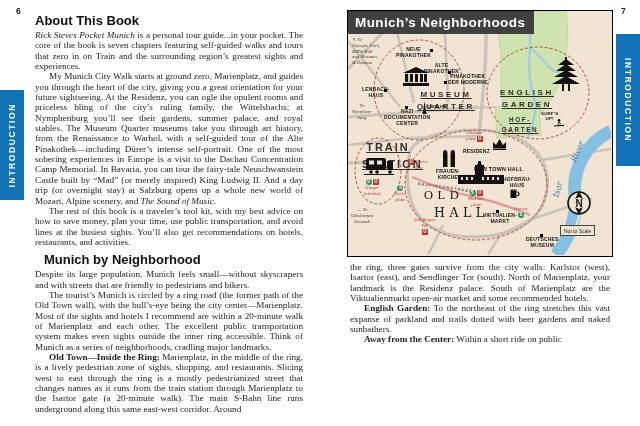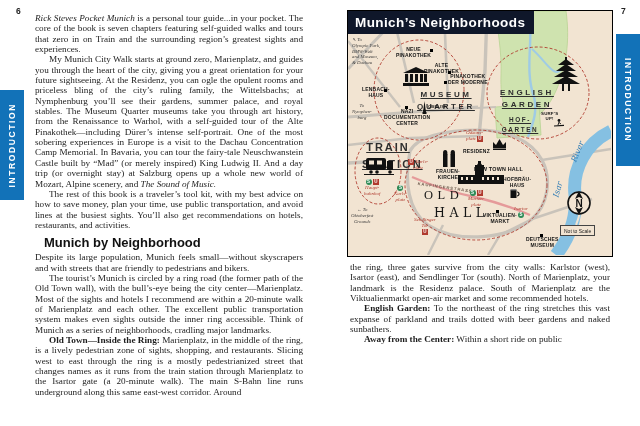--- a/index.html
+++ b/index.html
@@ -14,21 +14,21 @@
   .col p{margin:0;}
   .indent{text-indent:14px;}
   .h1{font:bold 13px "Liberation Sans",sans-serif;color:#111;margin:0 0 2px 0;text-align:left;}
   .h2{font:bold 13px "Liberation Sans",sans-serif;color:#111;margin:5px 0 2px 0;text-align:left;padding-left:9px;}
   .it{font-style:italic;}
   .bd{font-weight:bold;}
   
   .map{position:absolute;left:347px;top:10px;width:266px;height:247px;background:#f2e4d2;
        border:1.8px solid #000;box-sizing:border-box;}
   .map svg.base{position:absolute;left:0;top:0;}
-  .map-title{position:absolute;left:0;top:0;width:186px;height:23px;background:#0f172a;color:#fff;
+  .map-title{position:absolute;left:0;top:0;width:186px;height:23px;background:#404040;color:#fff;
        font:bold 13.5px "Liberation Sans",sans-serif;line-height:23px;padding-left:7px;
        box-sizing:border-box;letter-spacing:.4px;z-index:6;}
   .ml{position:absolute;font:bold 5px "Liberation Sans",sans-serif;color:#151515;line-height:1.18;
       white-space:pre-line;text-align:center;letter-spacing:.2px;z-index:5;}
   .mbig{position:absolute;font:600 8px "Liberation Sans",sans-serif;color:#2e2e2e;letter-spacing:2.6px;
       line-height:1.5;white-space:pre-line;text-align:center;z-index:5;text-decoration:underline;}
   .oldtown{position:absolute;font:400 12.5px "DejaVu Serif",serif;color:#151515;letter-spacing:4.5px;z-index:5;}
   .stop{position:absolute;color:#b03a2e;font:italic 5px "Liberation Serif",serif;line-height:1.15;
       white-space:pre-line;text-align:center;z-index:5;}
   .note{position:absolute;color:#3a3a3a;font:italic 4.8px "Liberation Serif",serif;line-height:1.2;
@@ -48,20 +48,21 @@
 </head>
 <body>
 
 <div class="pagenum" style="left:16px;top:6px;">6</div>
 
 <div class="tab left" style="left:0;top:90px;width:24px;height:110px;">
   <span>INTRODUCTION</span>
 </div>
 
 <div class="col" style="left:35px;top:13px;width:268px;">
+  <div class="h1">About This Book</div>
   <p><span class="it">Rick Steves Pocket Munich</span><span> is a personal tour guide...in your pocket. The core of the book is seven chapters featuring self-guided walks and tours that zero in on Train and the surrounding region’s greatest sights and experiences.</span></p>
   <p class="indent"><span>My Munich City Walk starts at ground zero, Marienplatz, and guides you through the heart of the city, giving you a great orientation for your future sightseeing. At the Residenz, you can ogle the opulent rooms and priceless bling of the city’s ruling family, the Wittelsbachs; at Nymphenburg you’ll see their gardens, summer palace, and royal stables. The Museum Quarter museums take you through art history, from the Renaissance to Warhol, with a self-guided tour of the Alte Pinakothek—including Dürer’s intense self-portrait. One of the most sobering experiences in Europe is a visit to the Dachau Concentration Camp Memorial. In Bavaria, you can tour the fairy-tale Neuschwanstein Castle built by “Mad” (or merely inspired) King Ludwig II. And a day trip (or overnight stay) at Salzburg opens up a whole new world of Mozart, Alpine scenery, and </span><span class="it">The Sound of Music.</span></p>
   <p class="indent">The rest of this book is a traveler’s tool kit, with my best advice on how to save money, plan your time, use public transportation, and avoid lines at the busiest sights. You’ll also get recommendations on hotels, restaurants, and activities.</p>
   <div class="h2">Munich by Neighborhood</div>
   <p>Despite its large population, Munich feels small—without skyscrapers and with streets that are friendly to pedestrians and bikers.</p>
   <p class="indent">The tourist’s Munich is circled by a ring road (the former path of the Old Town wall), with the bull’s-eye being the city center—Marienplatz. Most of the sights and hotels I recommend are within a 20-minute walk of Marienplatz and each other. The excellent public transportation system makes even sights outside the inner ring accessible. Think of Munich as a series of neighborhoods, cradling major landmarks.</p>
   <p class="indent"><span class="bd">Old Town—Inside the Ring:</span><span> Marienplatz, in the middle of the ring, is a lively pedestrian zone of sights, shopping, and restaurants. Slicing west to east through the ring is a mostly pedestrianized street that changes names as it runs from the train station through Marienplatz to the Isartor gate (a 20-minute walk). The main S-Bahn line runs underground along this same east-west corridor. Around</span></p>
 </div>
 
 <div class="pagenum" style="left:621px;top:6px;">7</div>

